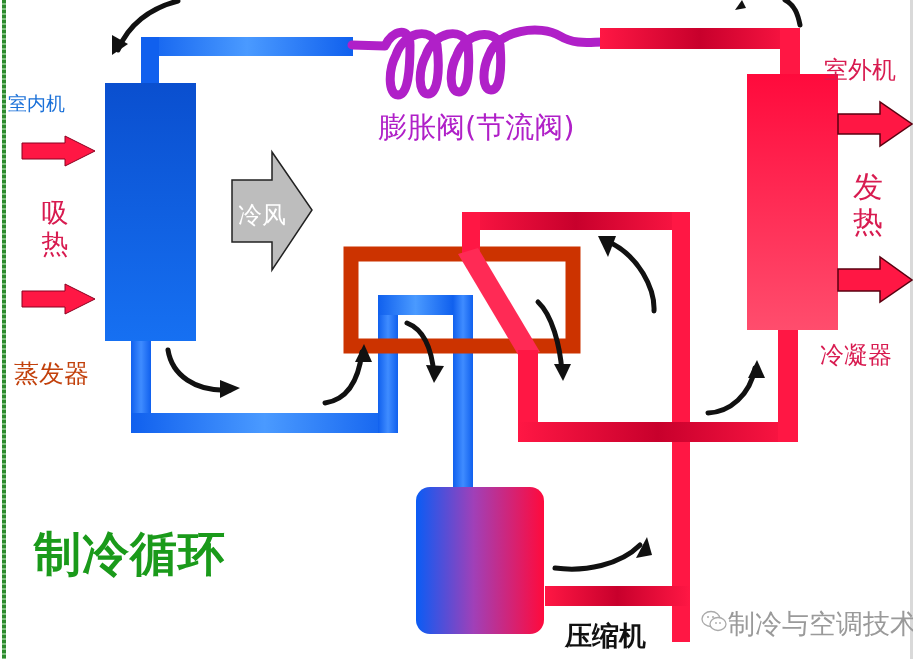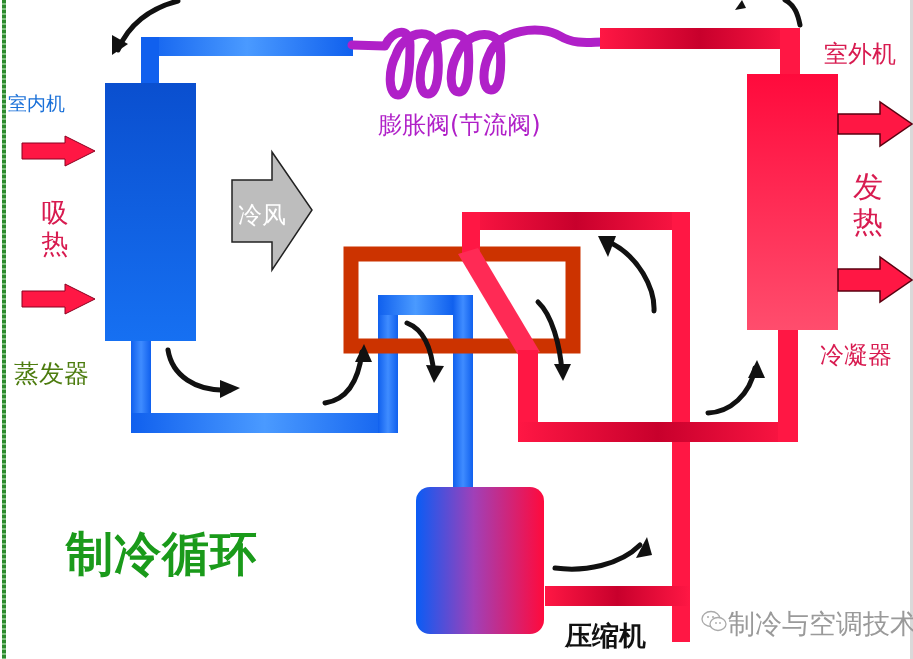--- a/index.html
+++ b/index.html
@@ -19,26 +19,26 @@
     position: absolute; right: 0; top: 0; width: 3px; height: 659px;
     background: #d9d9d9;
   }
   svg { position: absolute; left: 0; top: 0; }
   .lbl { position: absolute; white-space: nowrap; line-height: 1; }
   .vlbl { position: absolute; line-height: 1.15; width: 30px; text-align: center; }
   .indoor { left: 8px; top: 94px; font-size: 19px; }
   .absorb { left: 40px; top: 197px; font-size: 27px; }
   .evap { left: 14px; top: 361px; font-size: 25px; }
   .cold { left: 238px; top: 203px; font-size: 24px; }
-  .exp { left: 378px; top: 113px; font-size: 24px; }
+  .exp { left: 378px; top: 113px; font-size: 29px; }
   .four { left: 393px; top: 177px; font-size: 24px; font-weight: bold; }
-  .outdoor { left: 824px; top: 42px; font-size: 24px; }
+  .outdoor { left: 824px; top: 58px; font-size: 24px; }
   .emit { left: 848px; top: 170px; font-size: 30px; width: 40px; }
   .cond { left: 805px; top: 343px; font-size: 24px; margin-left: 15px; }
-  .title { left: 34px; top: 530px; font-size: 47px; font-weight: bold; letter-spacing: 1px; margin-left: 32px; }
+  .title { left: 34px; top: 530px; font-size: 47px; font-weight: bold; letter-spacing: 1px; }
   .comp { left: 565px; top: 622px; font-size: 27px; font-weight: bold; }
   .wm { left: 728px; top: 610px; font-size: 27px; color: #9a9a9a; }
   .wm-icon { position: absolute; left: 700px; top: 608px; }
 </style>
 </head>
 <body>
 
 <div id="stage">
   <div id="left-border"></div>
   <div id="right-border"></div>
@@ -167,21 +167,21 @@
       <polygon points="647,537 636,558 652,555"></polygon>
       <polygon points="742,0 735,10 746,8"></polygon>
     </g>
   </svg>
 
   <div class="lbl indoor" style="color:#1a70d8">室内机</div>
   <div class="vlbl absorb" style="color:#d81b50">
     <div>吸</div>
     <div>热</div>
   </div>
-  <div class="lbl evap" style="color:#4d7c0f">蒸发器</div>
+  <div class="lbl evap" style="color:#c2410c">蒸发器</div>
   <div class="lbl cold" style="color:#ffffff">冷风</div>
   <div class="lbl exp" style="color:#b020c8">膨胀阀(节流阀)</div>
   <div class="lbl outdoor" style="color:#d81b50">室外机</div>
   <div class="vlbl emit" style="color:#d81b50">
     <div>发</div>
     <div>热</div>
   </div>
   <div class="lbl cond" style="color:#d81b50">冷凝器</div>
   <div class="lbl title" style="color:#1a9a1a">制冷循环</div>
   <div class="lbl comp" style="color:#111111">压缩机</div>

